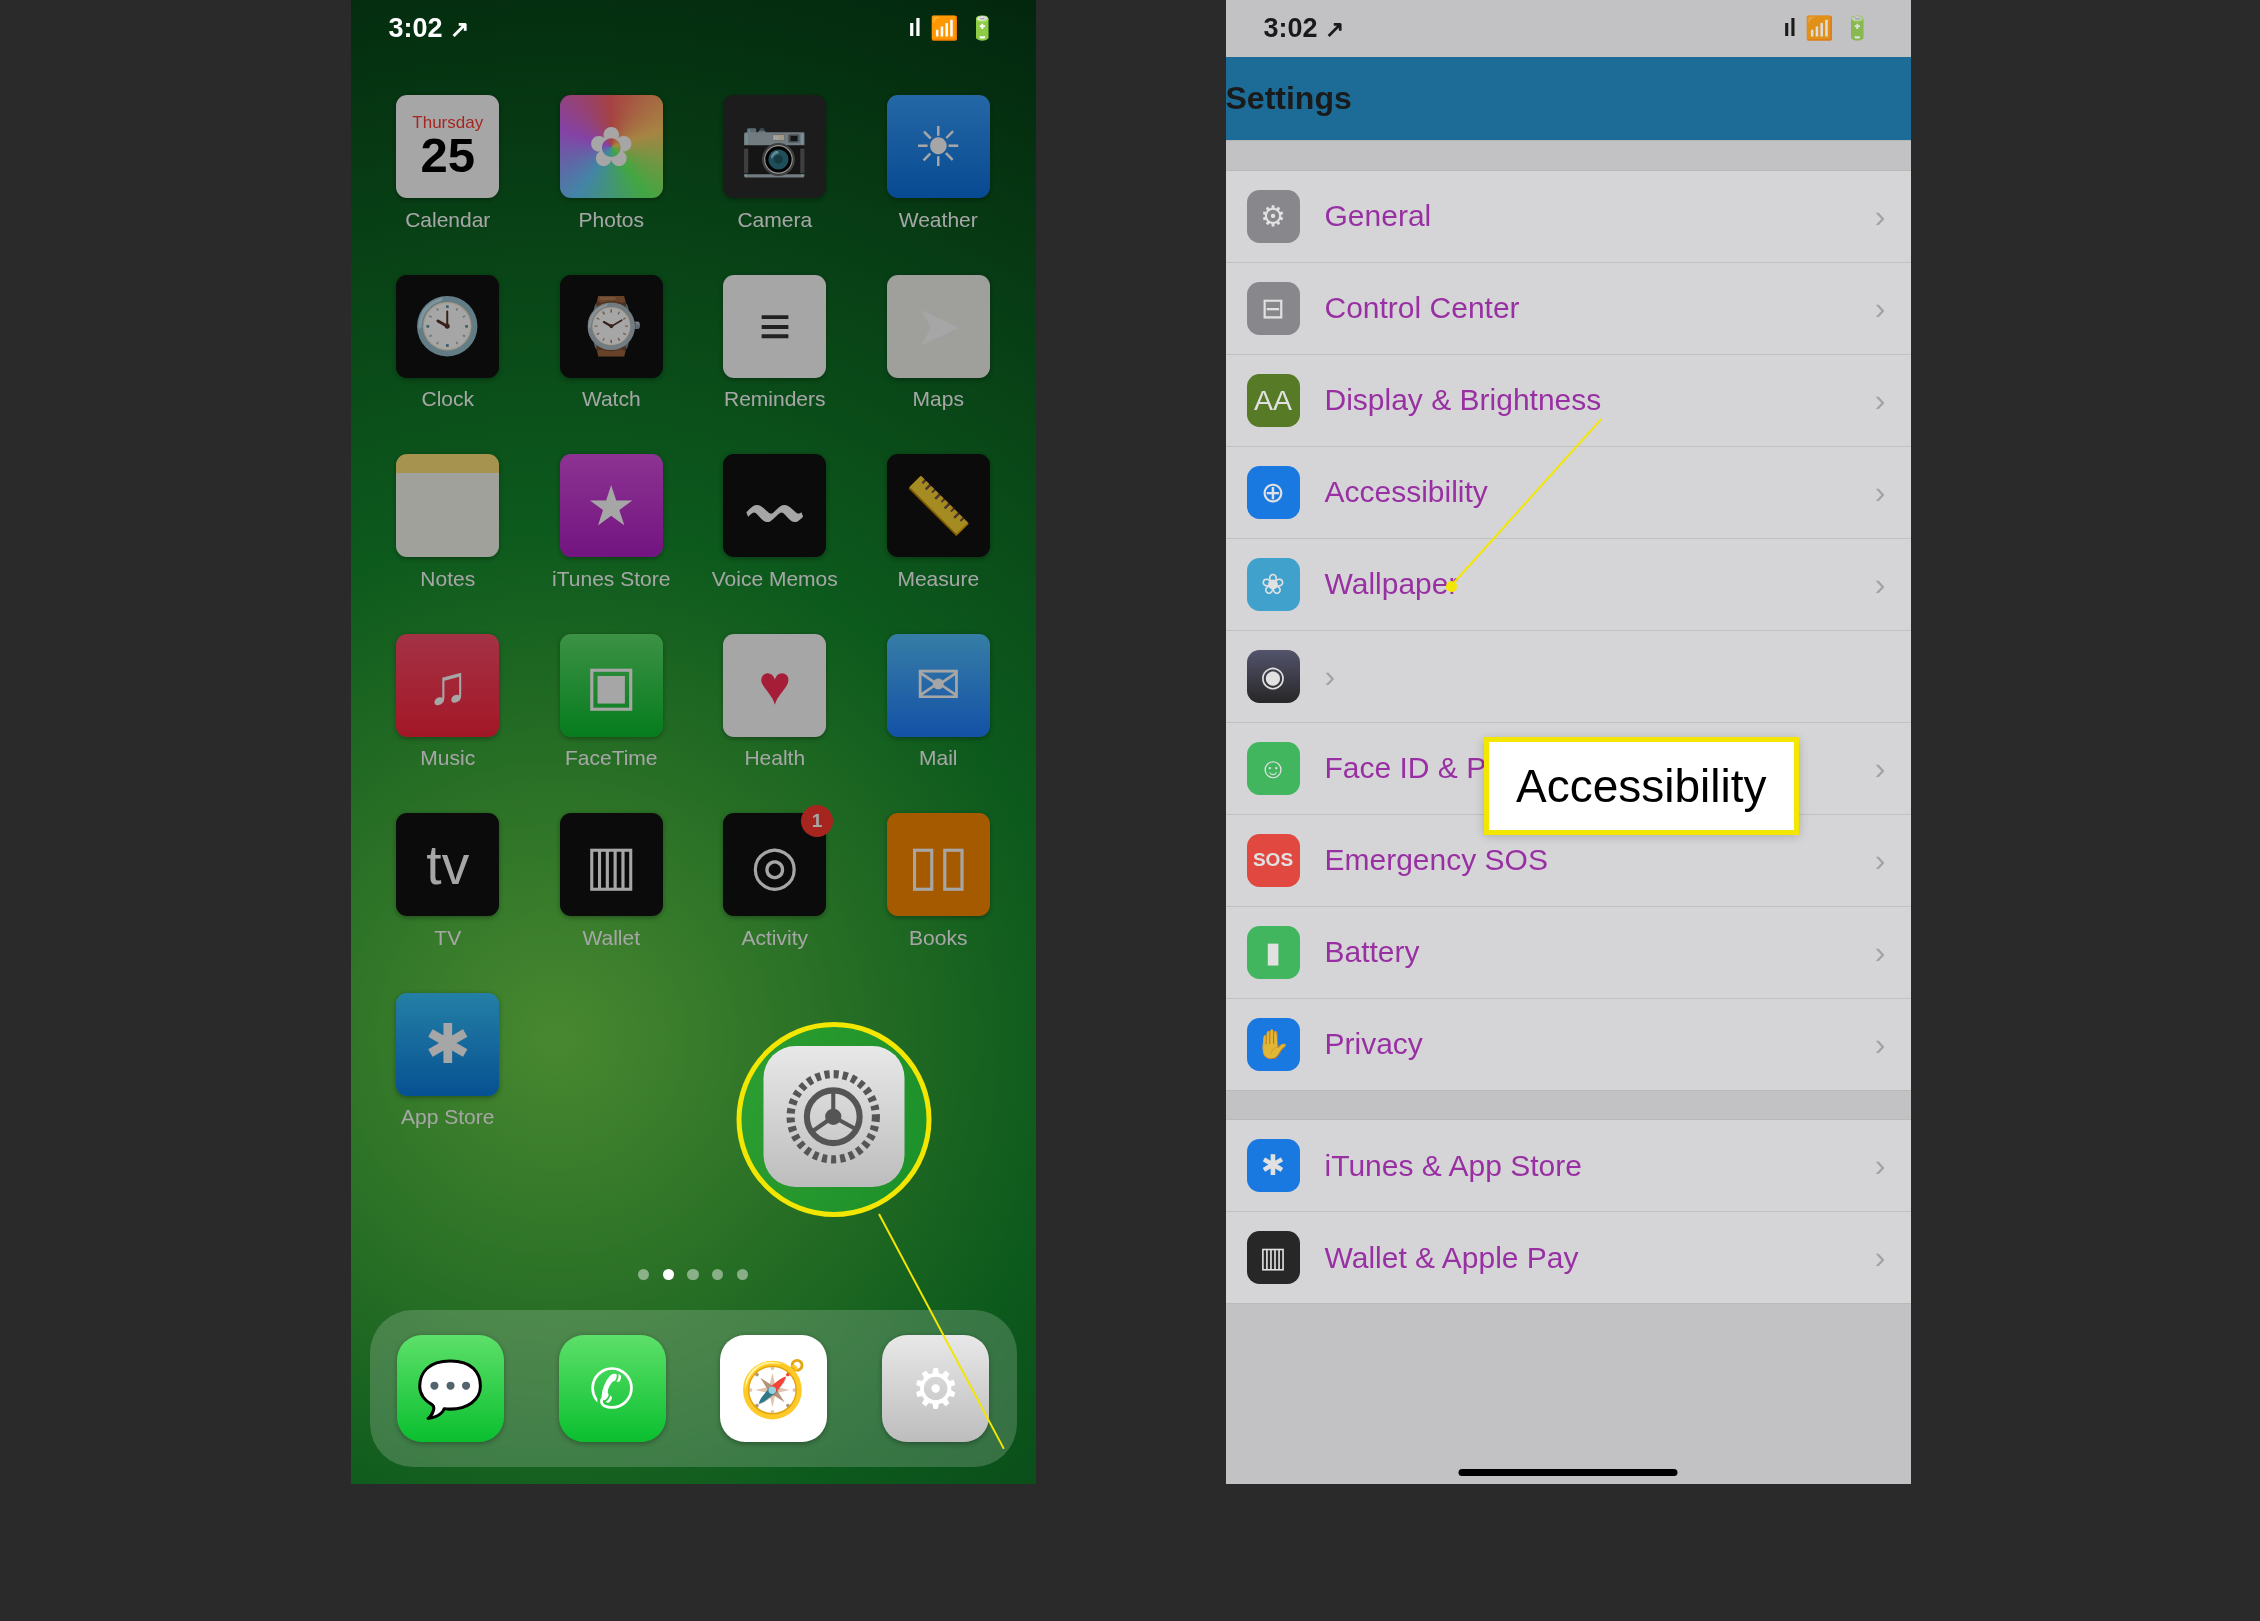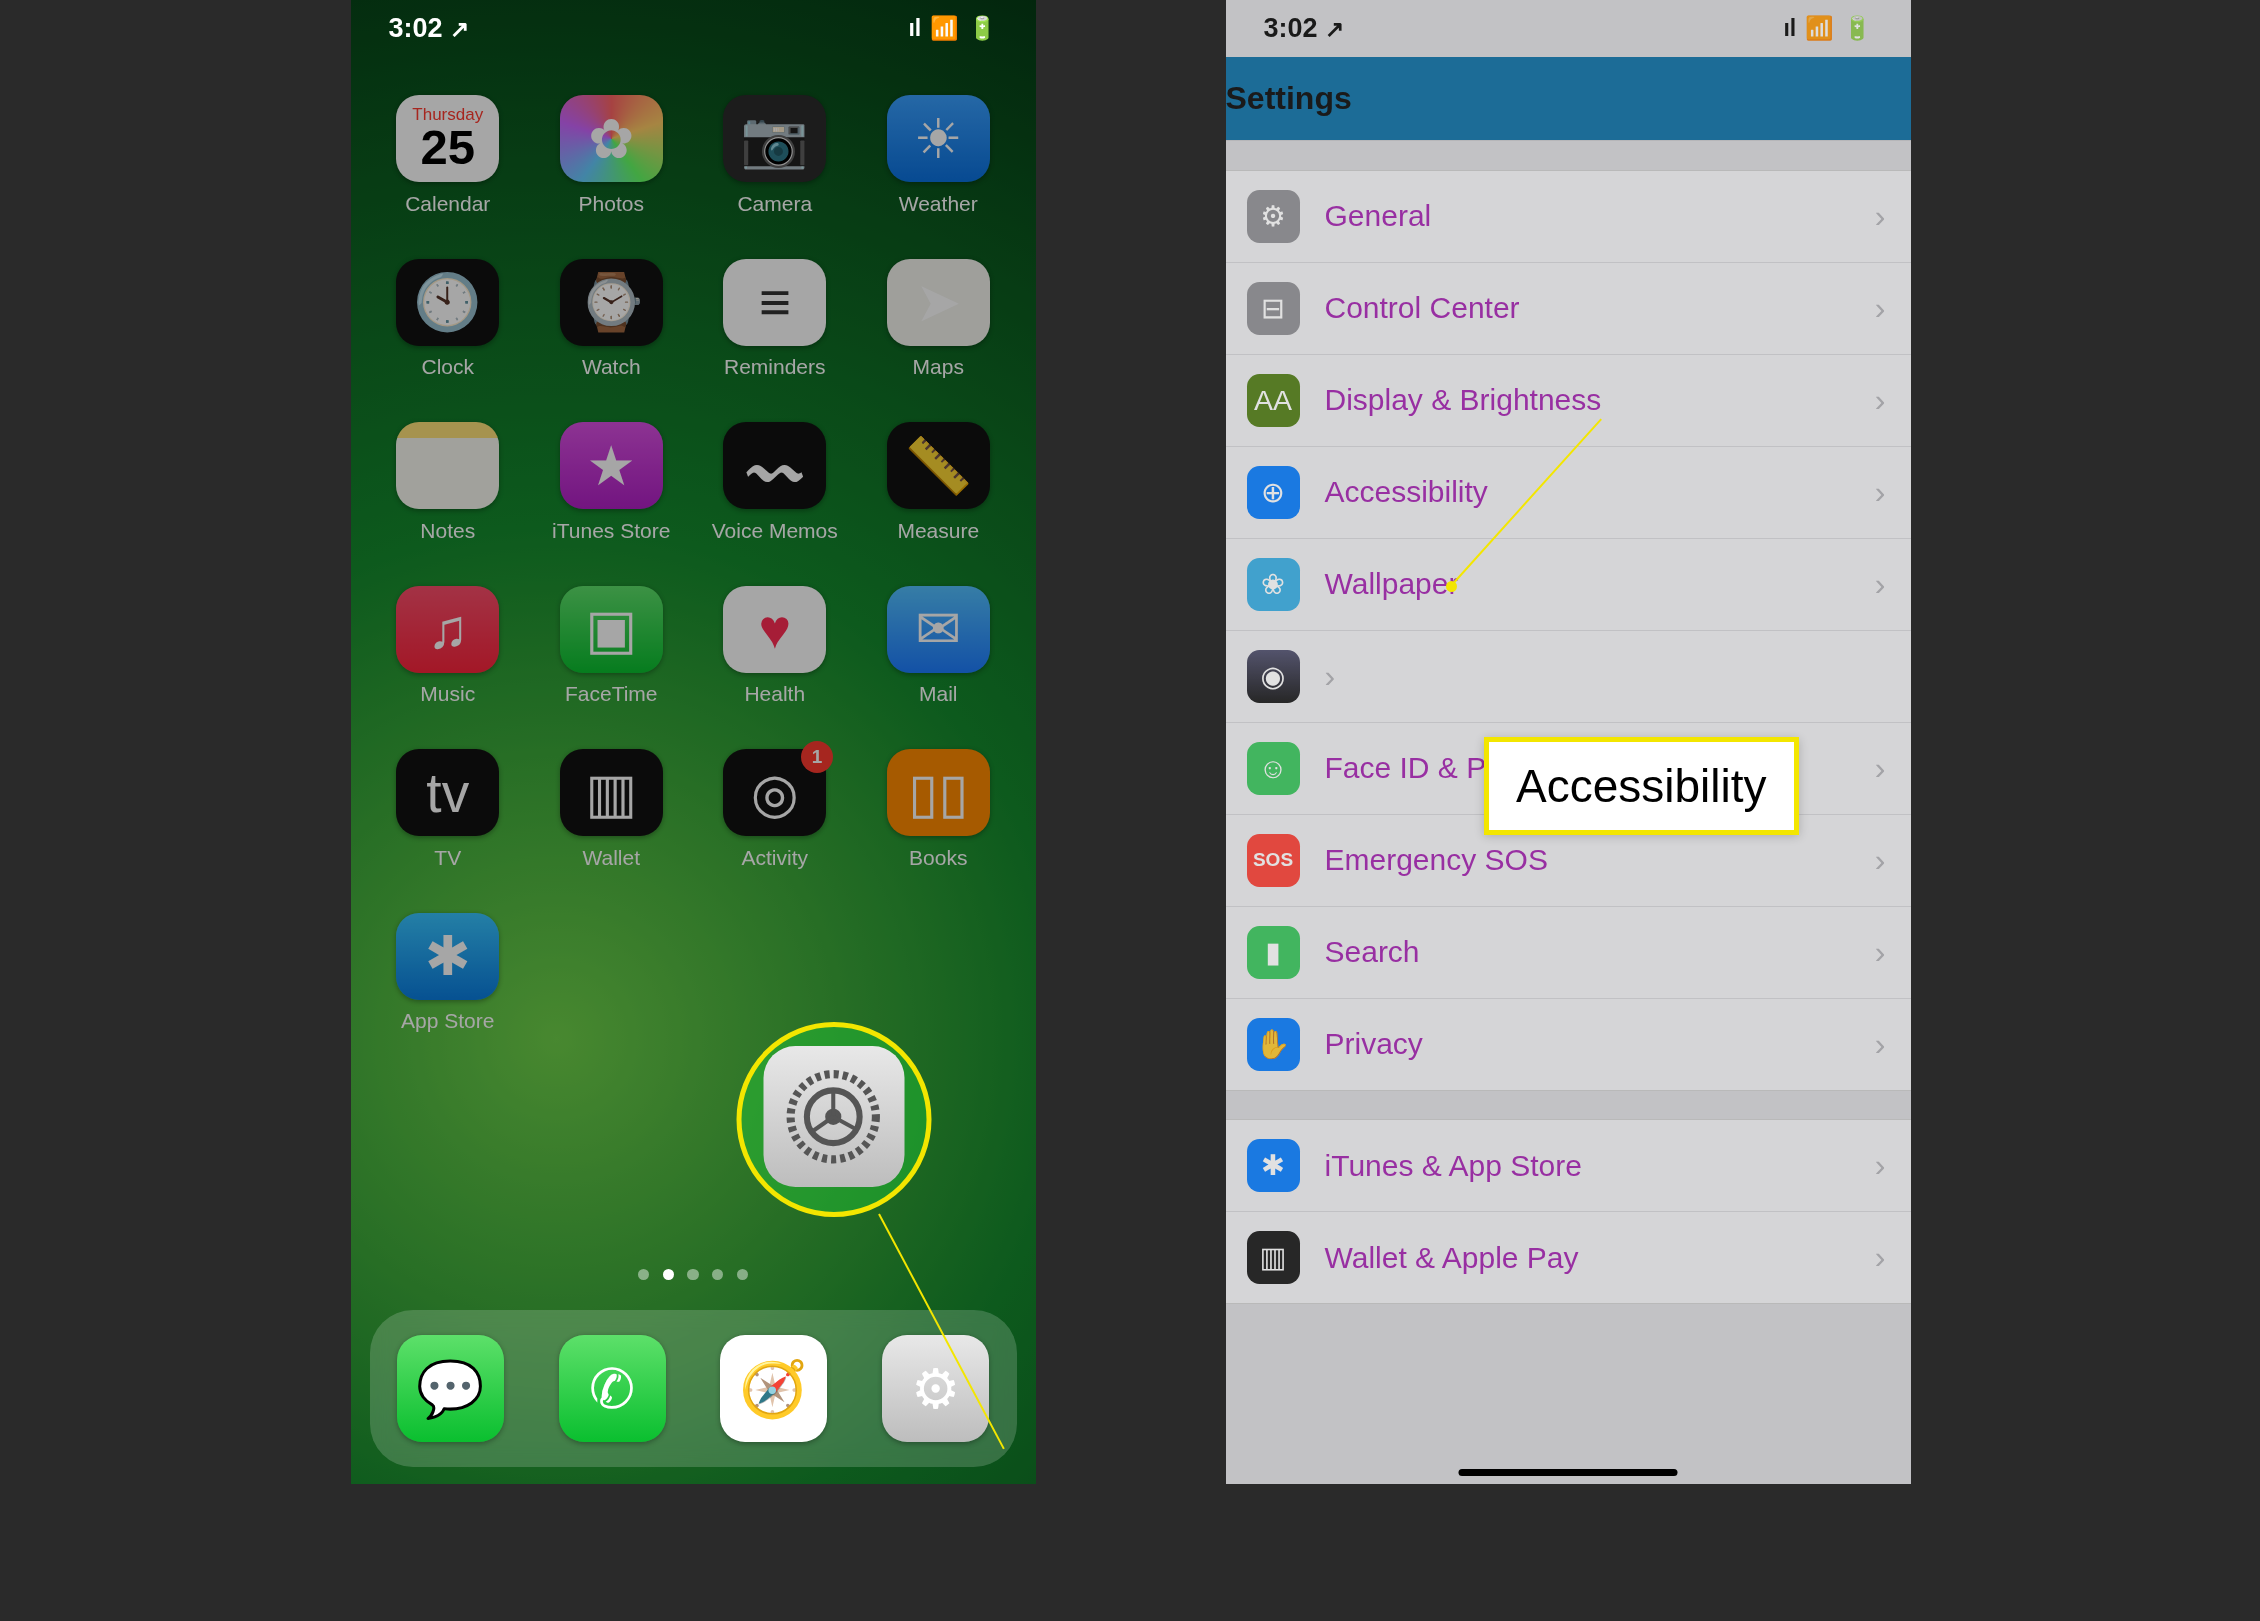--- a/index.html
+++ b/index.html
@@ -45,21 +45,21 @@
     display:grid;
     grid-template-columns: repeat(4, 1fr);
     gap: 43px 17px;
     justify-items:center;
   }
   .app {
     width:143px; display:flex; flex-direction:column; align-items:center;
     position:relative;
   }
   .app-icon {
-    width:103px; height:87px; border-radius:23px;
+    width:103px; height:103px; border-radius:11px;
     display:flex; align-items:center; justify-content:center;
     font-size:55px; color:#fff;
     box-shadow: 0 1.9px 5.7px rgba(0,0,0,0.3);
   }
   .app-label {
     margin-top:9.5px; font-size:21px; color:#fff; text-align:center;
     font-weight:400;
   }
   .badge {
     position:absolute; top:-7.6px; right:13.3px;
@@ -398,21 +398,21 @@
       <div class="row-label">Face ID &amp; Passcode</div>
       <div class="chevron">›</div>
         </div>
         <div class="settings-row">
       <div class="row-icon ic-sos">SOS</div>
       <div class="row-label">Emergency SOS</div>
       <div class="chevron">›</div>
         </div>
         <div class="settings-row">
       <div class="row-icon ic-battery">▮</div>
-      <div class="row-label">Search</div>
+      <div class="row-label">Battery</div>
       <div class="chevron">›</div>
         </div>
         <div class="settings-row">
       <div class="row-icon ic-privacy">✋</div>
       <div class="row-label">Privacy</div>
       <div class="chevron">›</div>
         </div>
       </div>
       <div class="settings-group">
         <div class="settings-row">

